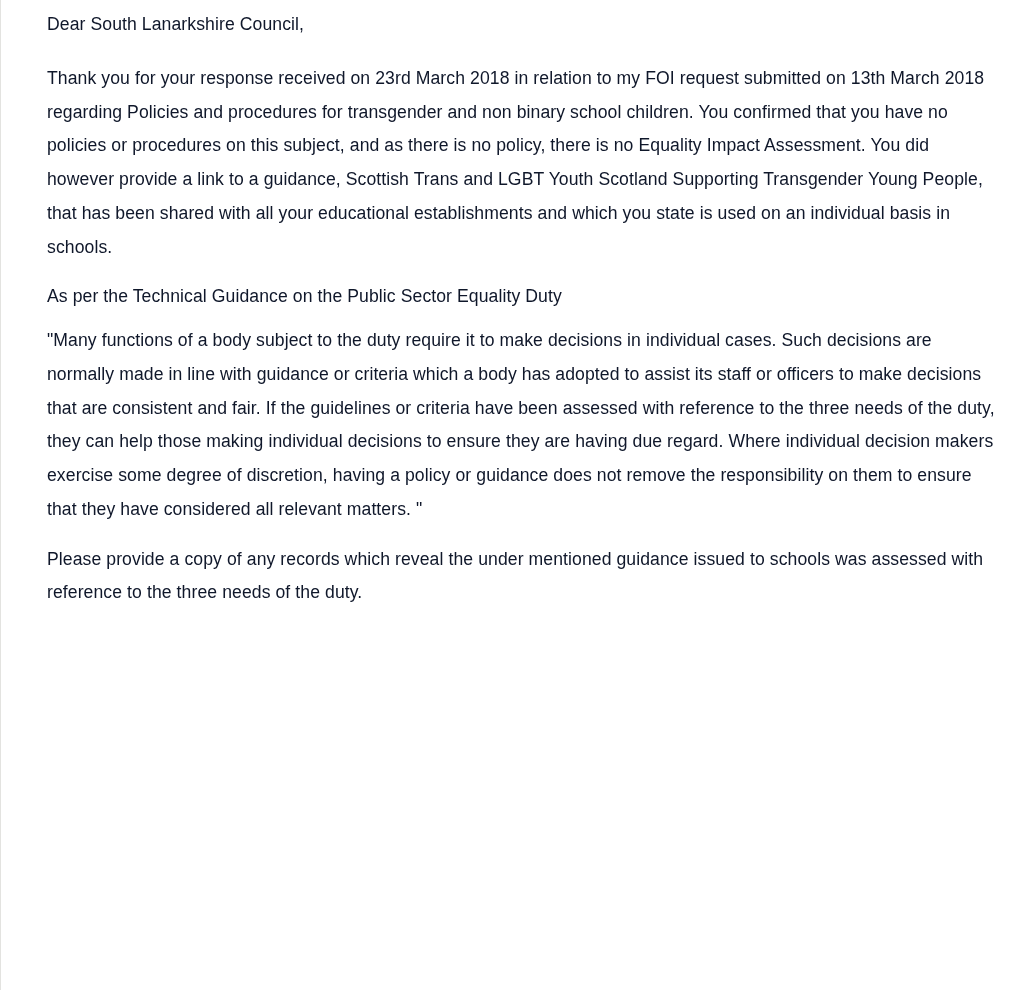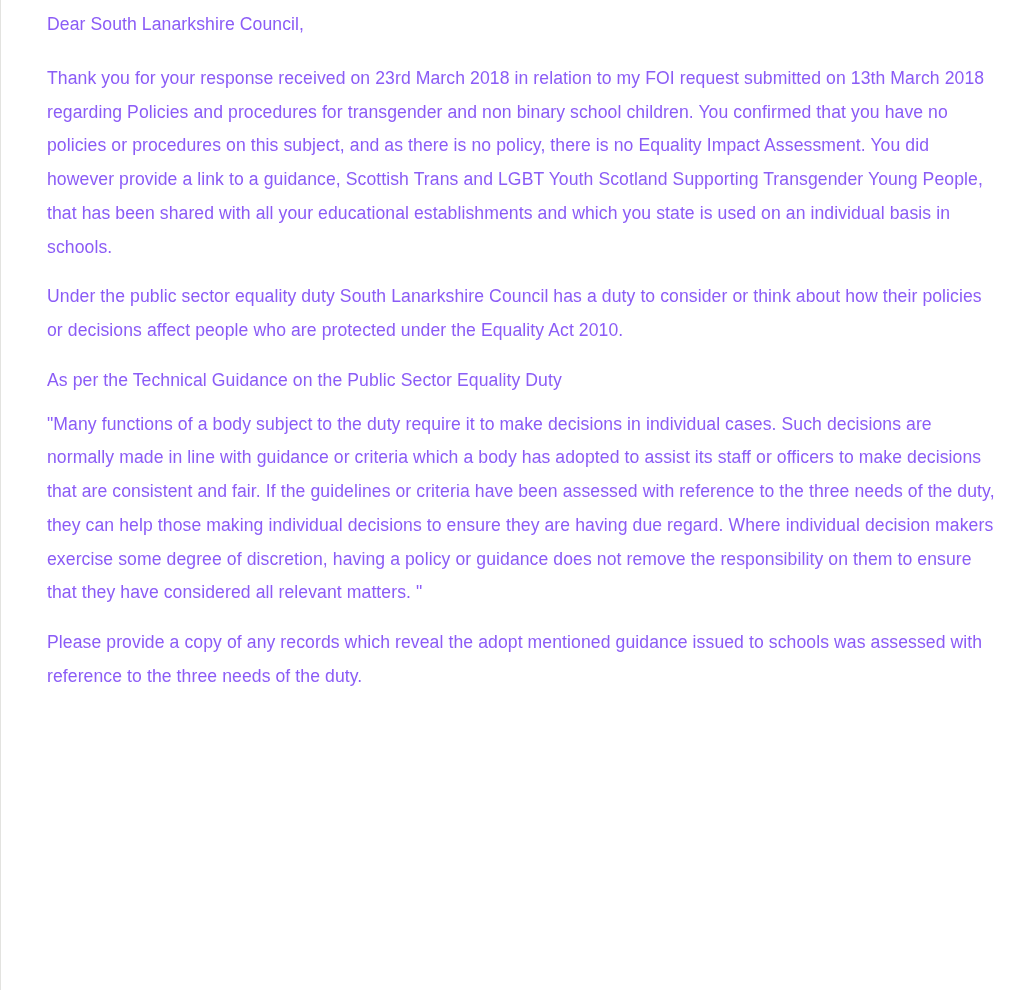--- a/index.html
+++ b/index.html
@@ -20,38 +20,37 @@
     border-left: 1px solid #e3e3e0;
     position: relative;
   }
   .letter-body {
     padding: 8px 24px 10px 46px;
     box-sizing: border-box;
   }
   .para {
     font-size: 17.6px;
     line-height: 1.92;
-    color: #8b5cf6;
+    color: #0f172a;
     margin: 0 0 16px 0;
     letter-spacing: 0.005em;
     text-align: left;
     max-width: 960px;
   }
   .para.salutation {
     margin-bottom: 20px;
   }
   .para.short {
     margin-bottom: 10px;
   }
 </style>
 </head>
 <body>
 
 <div class="page">
   <div class="letter-body">
     <p class="para salutation">Dear South Lanarkshire Council,</p>
     <p class="para">Thank you for your response received on 23rd March 2018 in relation to my FOI request submitted on 13th March 2018 regarding Policies and procedures for transgender and non binary school children. You confirmed that you have no policies or procedures on this subject, and as there is no policy, there is no Equality Impact Assessment. You did however provide a link to a guidance, Scottish Trans and LGBT Youth Scotland Supporting Transgender Young People, that has been shared with all your educational establishments and which you state is used on an individual basis in schools.</p>
-    <p class="para">Under the public sector equality duty South Lanarkshire Council has a duty to consider or think about how their policies or decisions affect people who are protected under the Equality Act 2010.</p>
     <p class="para short">As per the Technical Guidance on the Public Sector Equality Duty</p>
     <p class="para">"Many functions of a body subject to the duty require it to make decisions in individual cases. Such decisions are normally made in line with guidance or criteria which a body has adopted to assist its staff or officers to make decisions that are consistent and fair. If the guidelines or criteria have been assessed with reference to the three needs of the duty, they can help those making individual decisions to ensure they are having due regard. Where individual decision makers exercise some degree of discretion, having a policy or guidance does not remove the responsibility on them to ensure that they have considered all relevant matters. "</p>
-    <p class="para">Please provide a copy of any records which reveal the adopt mentioned guidance issued to schools was assessed with reference to the three needs of the duty.</p>
+    <p class="para">Please provide a copy of any records which reveal the under mentioned guidance issued to schools was assessed with reference to the three needs of the duty.</p>
   </div>
 </div>
 
 </body></html>

